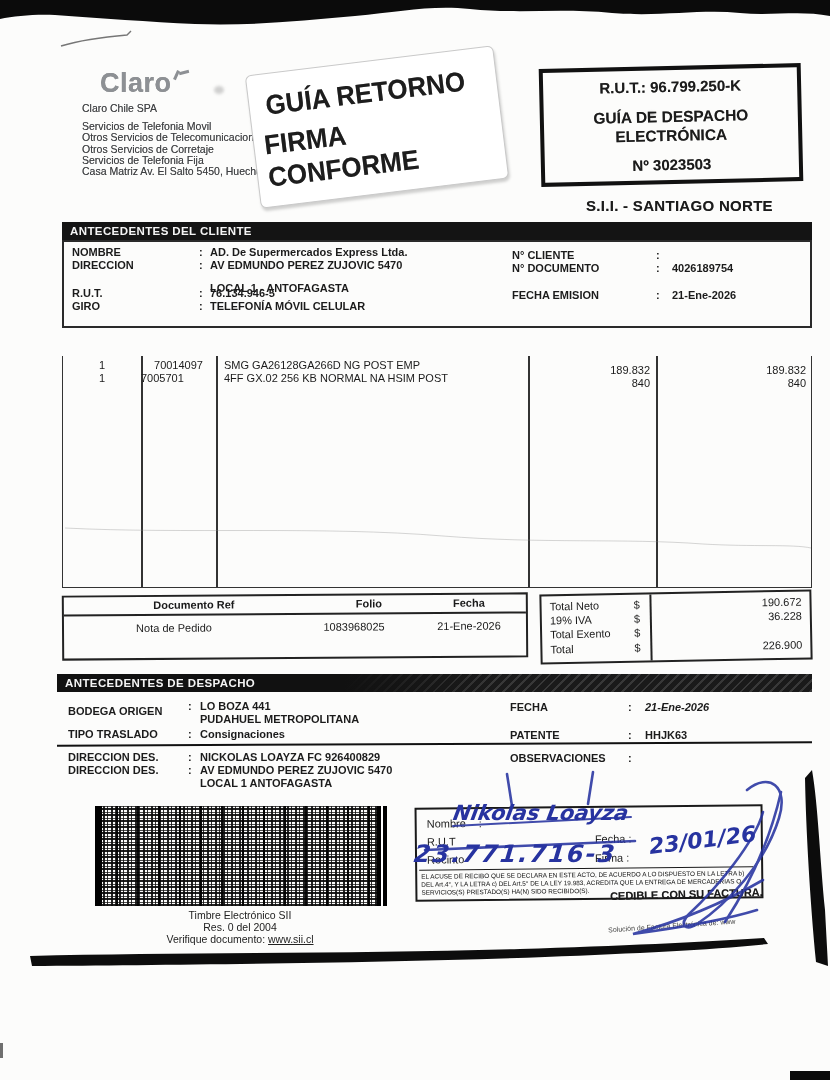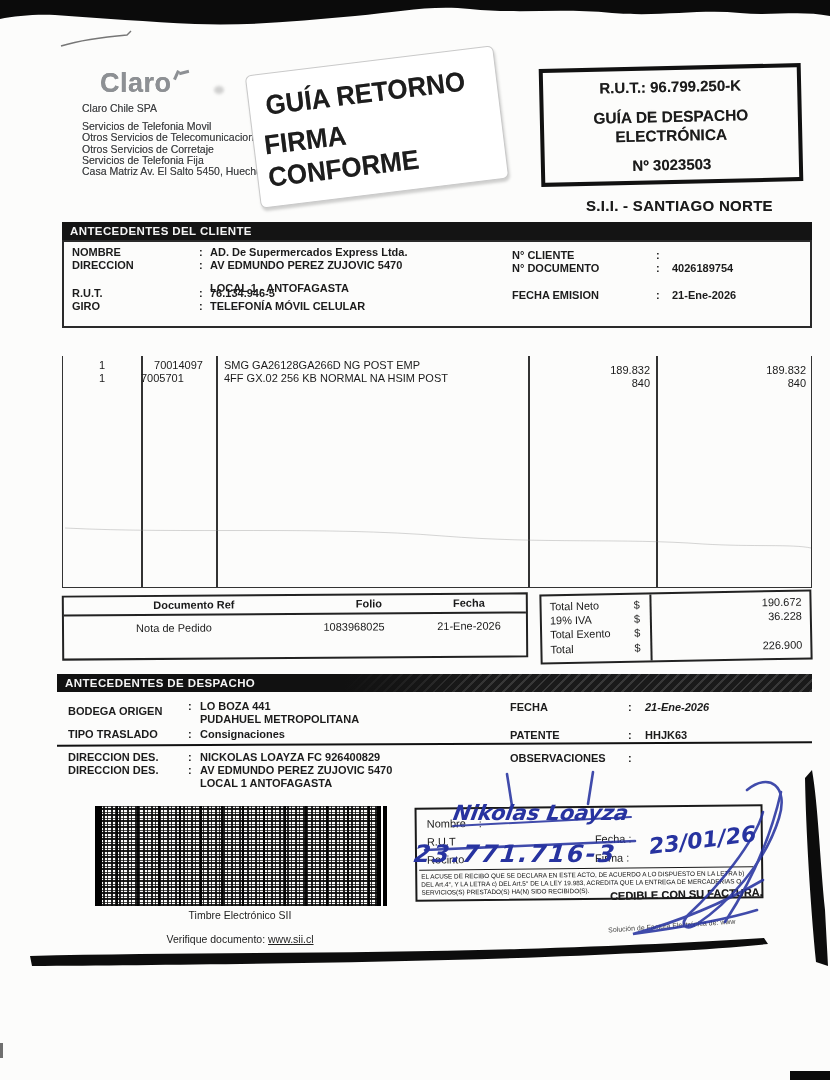--- a/index.html
+++ b/index.html
@@ -198,20 +198,21 @@
 
   <div class="ab lbl" style="left:510px;top:729px;">PATENTE</div>
   <div class="ab lbl" style="left:628px;top:729px;">:</div>
   <div class="ab val" style="left:645px;top:729px;">HHJK63</div>
 
   <div class="ab lbl" style="left:510px;top:752px;">OBSERVACIONES</div>
   <div class="ab lbl" style="left:628px;top:752px;">:</div>
 
   <div class="ab barcode" style="left:95px;top:806px;width:292px;height:100px;"></div>
   <div class="ab cap" style="left:90px;top:909px;">Timbre Electrónico SII</div>
+  <div class="ab cap" style="left:90px;top:921px;">Res. 0 del 2004</div>
   <div class="ab cap" style="left:90px;top:933px;"><span>Verifique documento: </span><span style="text-decoration:underline;">www.sii.cl</span></div>
 
   <div class="ab" style="left:415px;top:806px;width:348px;height:94px;border:2px solid #1a1a1a;box-sizing:border-box;transform:rotate(-0.6deg);">
     <div class="ab reg" style="left:10px;top:8px;">Nombre</div>
     <div class="ab reg" style="left:62px;top:8px;">:</div>
     <div class="ab reg" style="left:10px;top:26px;">R.U.T</div>
     <div class="ab reg" style="left:10px;top:44px;">Recinto</div>
     <div class="ab reg" style="left:178px;top:25px;">Fecha :</div>
     <div class="ab reg" style="left:178px;top:44px;">Firma :</div>
     <div class="ab tiny" style="left:2px;top:60px;width:334px;border-top:1.5px solid #1a1a1a;padding:2px 2px 0 2px;box-sizing:border-box;">EL ACUSE DE RECIBO QUE SE DECLARA EN ESTE ACTO, DE ACUERDO A LO DISPUESTO EN LA LETRA b) DEL Art.4°, Y LA LETRA c) DEL Art.5° DE LA LEY 19.983, ACREDITA QUE LA ENTREGA DE MERCADERIAS O SERVICIOS(S) PRESTADO(S) HA(N) SIDO RECIBIDO(S).</div>

